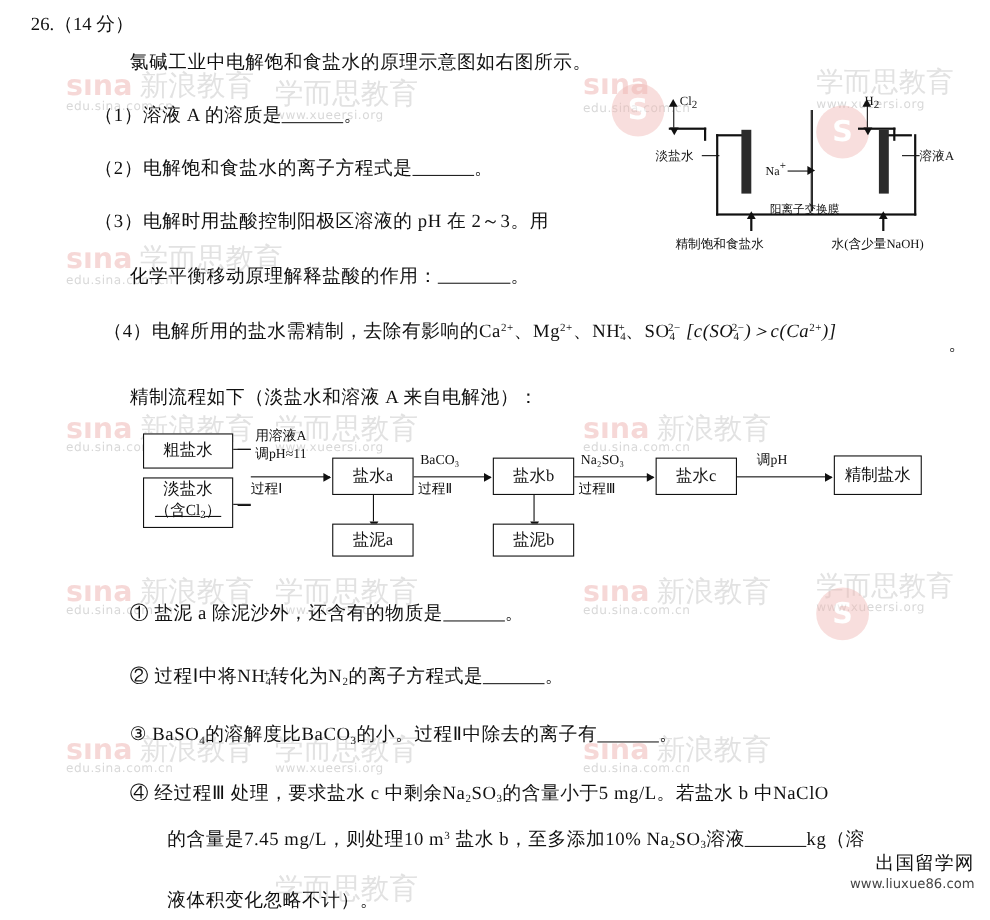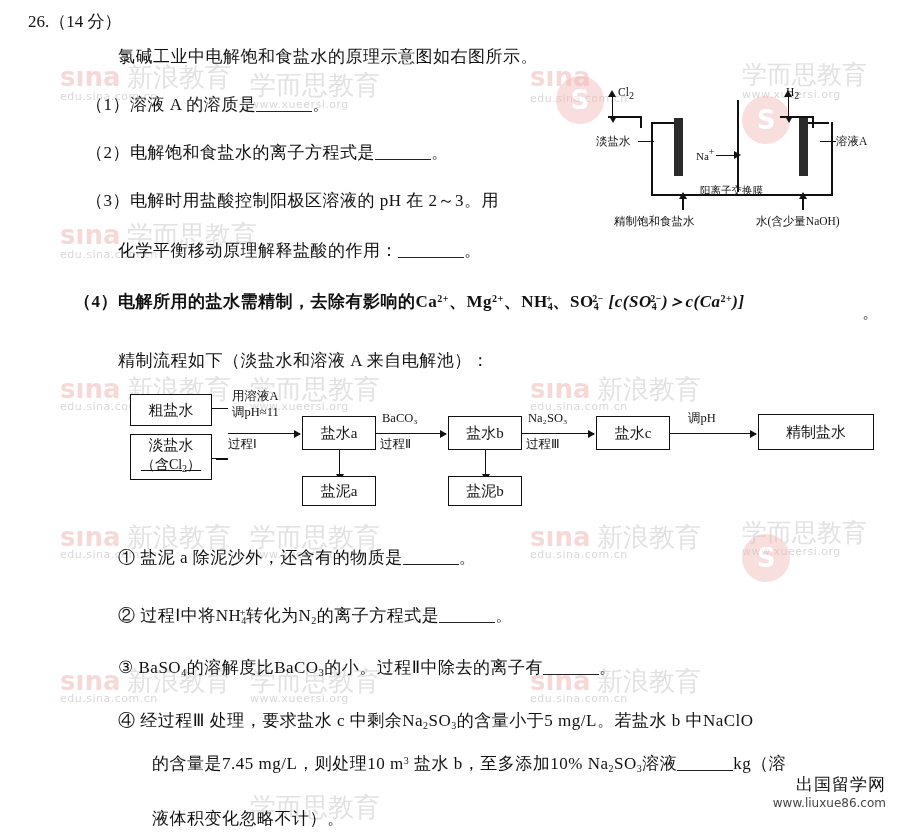--- a/index.html
+++ b/index.html
@@ -162,21 +162,21 @@
   </div>
 
   <div class="line" style="left:86px;top:188px;">
     <span>（3）</span><span>电解时用盐酸控制阳极区溶液的 pH 在 2～3。用</span>
   </div>
 
   <div class="line" style="left:118px;top:238px;">
     <span>化学平衡移动原理解释盐酸的作用：</span><span class="blank-lg"></span><span>。</span>
   </div>
 
-  <div class="line" style="left:74px;top:286px;font-weight:bold;">
+  <div class="line" style="left:94px;top:286px;">
     <span>（4）</span><span>电解所用的盐水需精制，去除有影响的Ca</span><sup>2+</sup><span>、Mg</span><sup>2+</sup><span>、NH</span><sub>4</sub><sup style="margin-left:-7px;">+</sup><span>、SO</span><sub>4</sub><sup style="margin-left:-7px;">2−</sup> <span class="ital">[c(SO</span><sub>4</sub><sup style="margin-left:-7px;">2−</sup><span class="ital">)＞c(Ca</span><sup>2+</sup><span class="ital">)]</span>
   </div>
   <div class="line" style="left:862px;top:300px;">。</div>
 
   <div class="line" style="left:118px;top:545px;">
     <span>①</span>&nbsp;<span>盐泥 a 除泥沙外，还含有的物质是</span><span class="blank"></span><span>。</span>
   </div>
 
   <div class="line indent" style="top:348px;">精制流程如下（淡盐水和溶液 A 来自电解池）：</div>
 
@@ -295,21 +295,21 @@
     <div class="harrow" style="left:412px;top:47px;width:72px;"></div>
     <div class="flbl" style="left:416px;top:50px;">过程Ⅲ</div>
 
     <div class="fbox" style="left:486px;top:30px;width:74px;height:34px;">
       <span>盐水c</span>
     </div>
 
     <div class="flbl" style="left:578px;top:24px;">调pH</div>
     <div class="harrow" style="left:560px;top:47px;width:86px;"></div>
 
-    <div class="fbox" style="left:648px;top:28px;width:116px;height:36px;">
+    <div class="fbox" style="left:648px;top:28px;width:80px;height:36px;">
       <span>精制盐水</span>
     </div>
   </div>
 
   <div class="footer">
     <div class="f1">出国留学网</div>
     <div class="f2">www.liuxue86.com</div>
   </div>
 
 </div>

